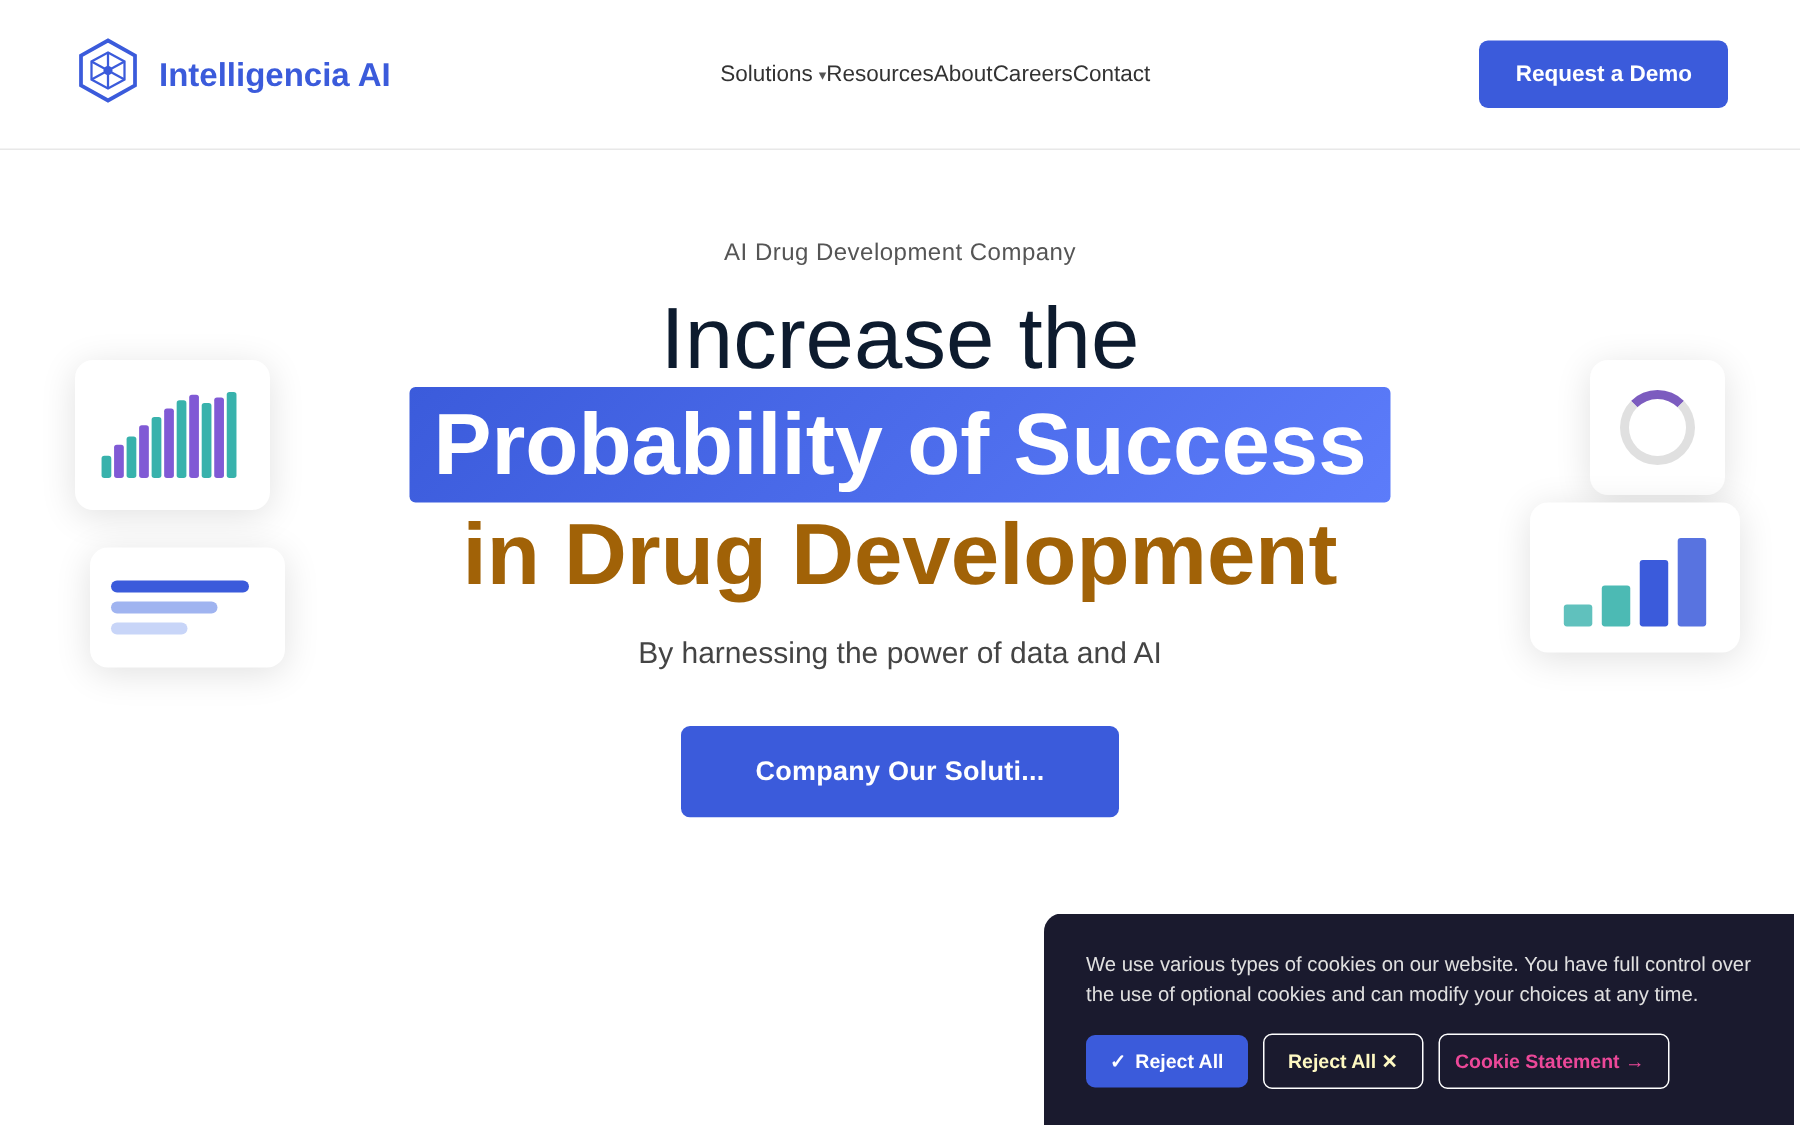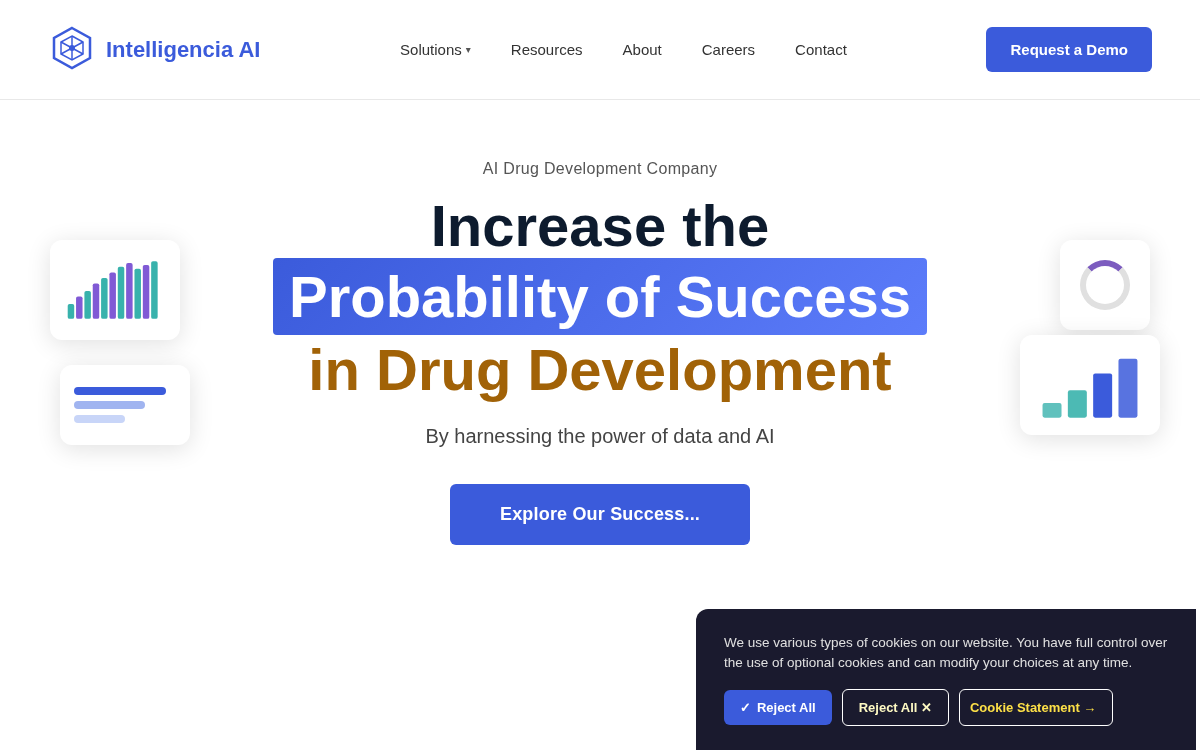--- a/index.html
+++ b/index.html
@@ -30,21 +30,20 @@
       font-size: 22px;
       font-weight: 600;
       color: #1a1a2e;
     }
     .logo-text span {
       color: #3b5bdb;
     }
     .nav-links {
       display: flex;
       align-items: center;
-      gap: 40px;
     }
     .nav-link {
       font-size: 15px;
       color: #333;
       text-decoration: none;
       cursor: pointer;
       display: flex;
       align-items: center;
       gap: 4px;
     }
@@ -74,21 +73,21 @@
       overflow: hidden;
     }
     .hero-subtitle {
       font-size: 16px;
       color: #555;
       margin-bottom: 16px;
       letter-spacing: 0.02em;
     }
     .hero-title {
       font-size: 58px;
-      font-weight: 700;
+      font-weight: 400;
       color: #0d1b2e;
       line-height: 1.1;
       margin-bottom: 0;
     }
     .hero-title-highlight {
       background: linear-gradient(135deg, #3b5bdb, #5c7cfa);
       color: #fff;
       padding: 4px 16px;
       border-radius: 4px;
       display: inline-block;
@@ -226,21 +225,21 @@
       background: #3b5bdb;
       color: #fff;
     }
     .btn-reject {
       background: transparent;
       color: #fef9c3;
       border: 1.5px solid #fff !important;
     }
     .btn-statement {
       background: transparent;
-      color: #fde047;
+      color: #ec4899;
       border: 1.5px solid #fff !important;
       padding-left: 10px;
     }
     .btn-customize {
       background: #5c3dd8;
       color: #fff;
     }
   </style>
 </head>
 <body>
@@ -319,21 +318,21 @@
   <div>
     <div class="hero-title">Increase the</div>
     <div>
       <span class="hero-title-highlight">Probability of Success</span>
     </div>
     <div class="hero-line3">in Drug Development</div>
   </div>
 
   <p class="hero-desc">By harnessing the power of data and AI</p>
 
-  <button class="explore-btn">Explore Our Success...</button>
+  <button class="explore-btn">Company Our Soluti...</button>
 
   <div class="float-card card-chart">
     <svg class="mini-chart-svg" viewBox="0 0 110 70" xmlns="http://www.w3.org/2000/svg">
       <rect x="10" y="52" width="18" height="14" rx="2" fill="#38b2ac" opacity="0.8"></rect>
       <rect x="34" y="40" width="18" height="26" rx="2" fill="#38b2ac" opacity="0.9"></rect>
       <rect x="58" y="24" width="18" height="42" rx="2" fill="#3b5bdb"></rect>
       <rect x="82" y="10" width="18" height="56" rx="2" fill="#3b5bdb" opacity="0.85"></rect>
     </svg>
   </div>
 

